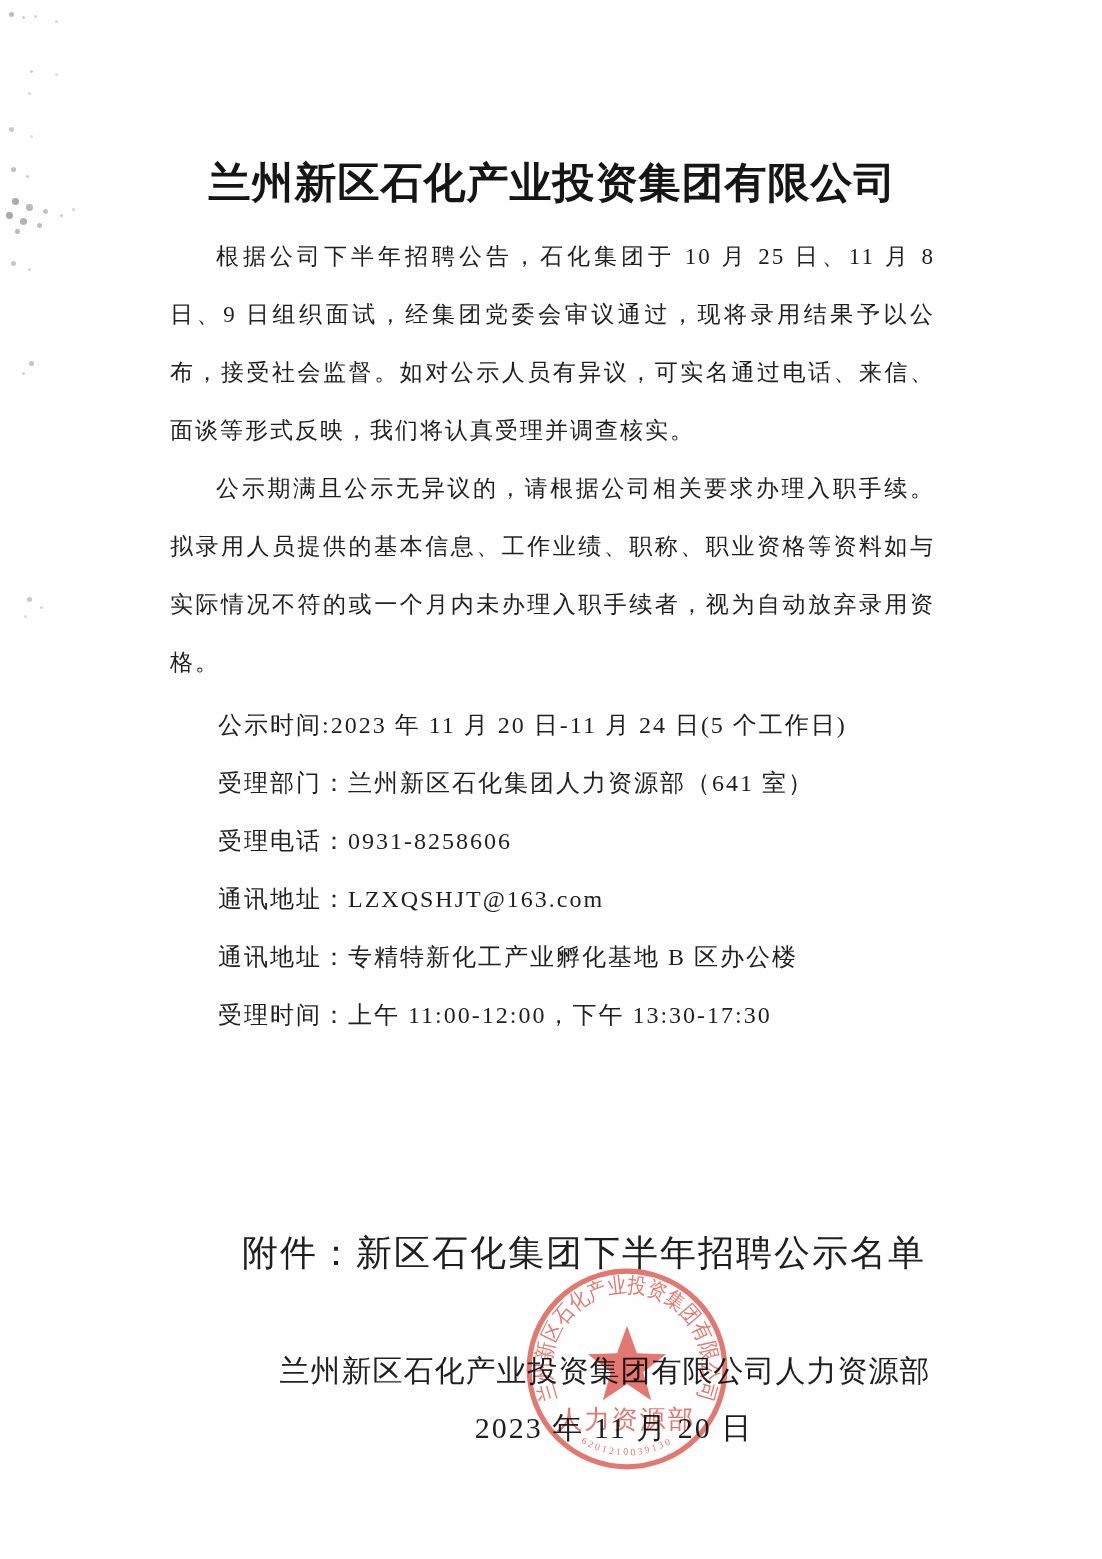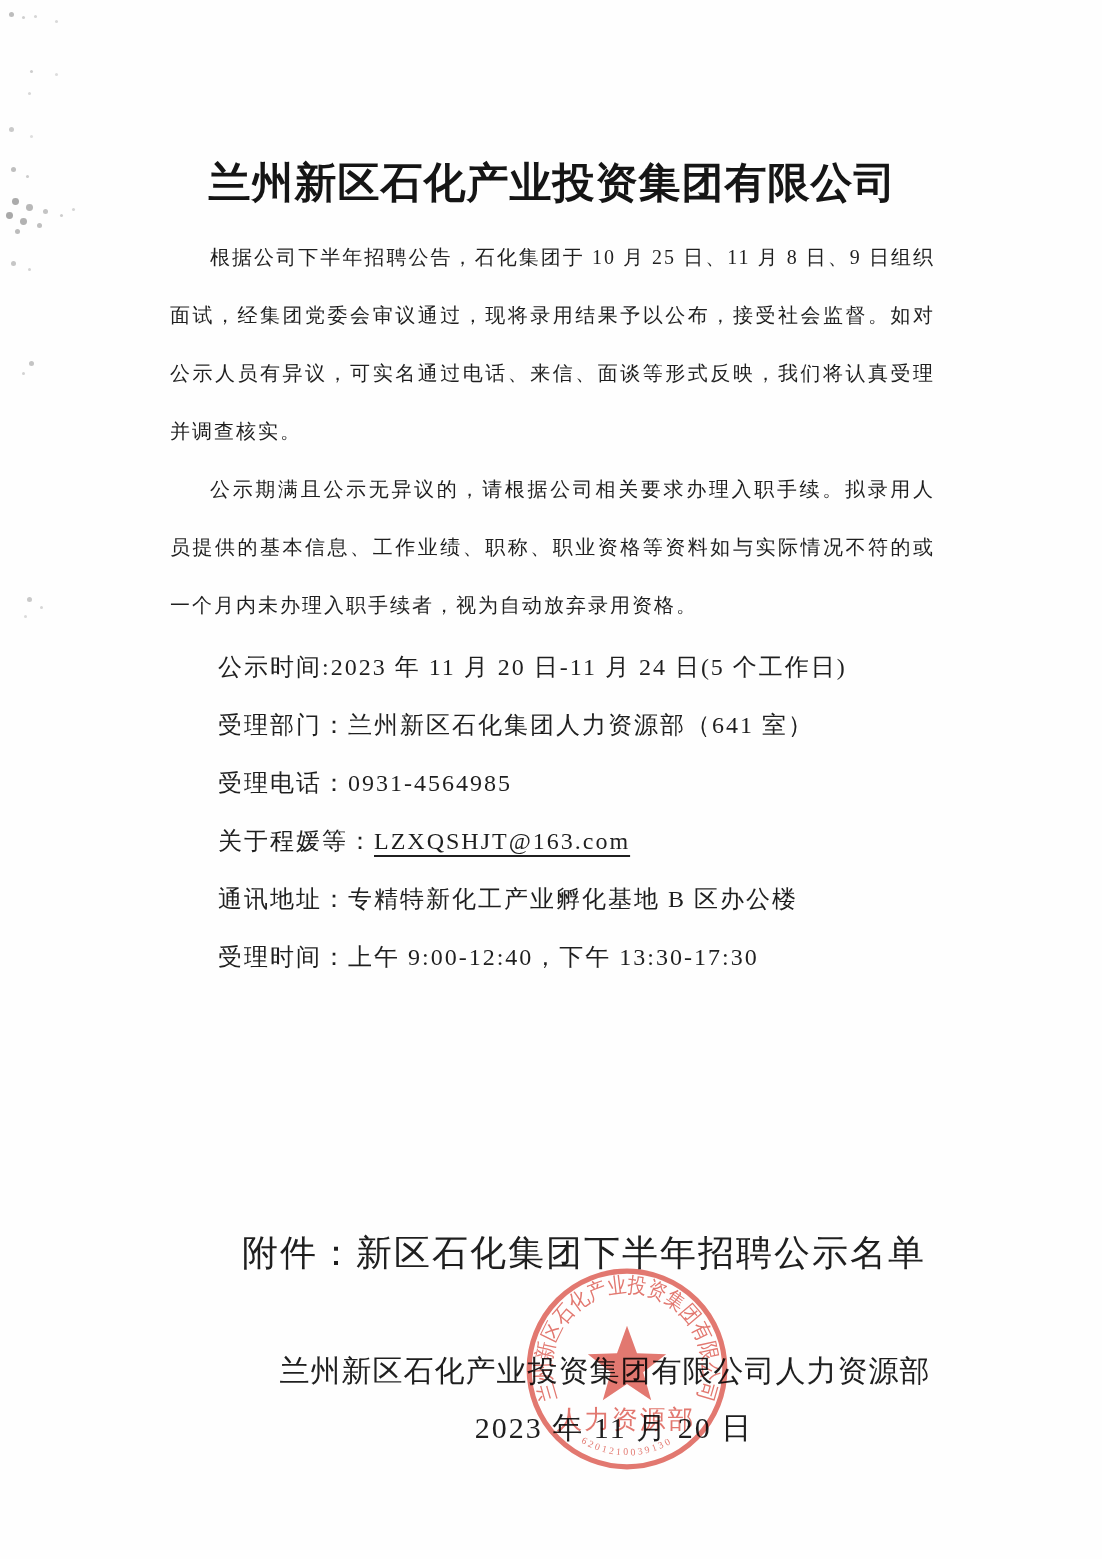--- a/index.html
+++ b/index.html
@@ -41,38 +41,37 @@
   .doc-title {
     text-align: center;
     font-family: "Liberation Sans", "DejaVu Sans", sans-serif;
     font-weight: 700;
     font-size: 42px;
     line-height: 70px;
     letter-spacing: 1px;
     color: #151515;
   }
   .para {
-    font-size: 20px;
+    font-size: 23px;
     line-height: 58px;
     text-align: justify;
     text-indent: 2em;
     letter-spacing: 2px;
     margin: 0;
   }
   .para.first { margin-top: 10px; }
   .info-block { margin-top: 4px; }
   .info-line {
     font-size: 24px;
     line-height: 58px;
     letter-spacing: 2px;
     text-indent: 2em;
     white-space: nowrap;
   }
   .email-underline {
-    text-decoration: underline;
     text-underline-offset: 6px;
     text-decoration-thickness: 2px;
     margin-top: 28px;
   }
 
   .attachment {
     position: absolute;
     left: 170px; top: 1224px;
     width: 765px;
     font-size: 36px;
@@ -128,24 +127,24 @@
     <div class="doc-title">
       <div>兰州新区石化产业投资集团有限公司</div>
     </div>
 
     <p class="para first">根据公司下半年招聘公告，石化集团于 10 月 25 日、11 月 8 日、9 日组织面试，经集团党委会审议通过，现将录用结果予以公布，接受社会监督。如对公示人员有异议，可实名通过电话、来信、面谈等形式反映，我们将认真受理并调查核实。</p>
     <p class="para">公示期满且公示无异议的，请根据公司相关要求办理入职手续。拟录用人员提供的基本信息、工作业绩、职称、职业资格等资料如与实际情况不符的或一个月内未办理入职手续者，视为自动放弃录用资格。</p>
 
     <div class="info-block">
       <div class="info-line">公示时间:2023 年 11 月 20 日-11 月 24 日(5 个工作日)</div>
       <div class="info-line">受理部门：兰州新区石化集团人力资源部（641 室）</div>
-      <div class="info-line">受理电话：0931-4564985</div>
-      <div class="info-line"><span>关于程媛等：</span><span class="email-underline">LZXQSHJT@163.com</span></div>
+      <div class="info-line">受理电话：0931-8258606</div>
+      <div class="info-line"><span>通讯地址：</span><span class="email-underline">LZXQSHJT@163.com</span></div>
       <div class="info-line">通讯地址：专精特新化工产业孵化基地 B 区办公楼</div>
-      <div class="info-line">受理时间：上午 9:00-12:40，下午 13:30-17:30</div>
+      <div class="info-line">受理时间：上午 11:00-12:00，下午 13:30-17:30</div>
     </div>
   </div>
 
   <div class="attachment">附件：新区石化集团下半年招聘公示名单</div>
 
   <div class="signature">兰州新区石化产业投资集团有限公司人力资源部</div>
   <div class="sign-date">2023 年 11 月 20 日</div>
 
   <div class="seal">
     <svg viewBox="0 0 200 200" xmlns="http://www.w3.org/2000/svg">

